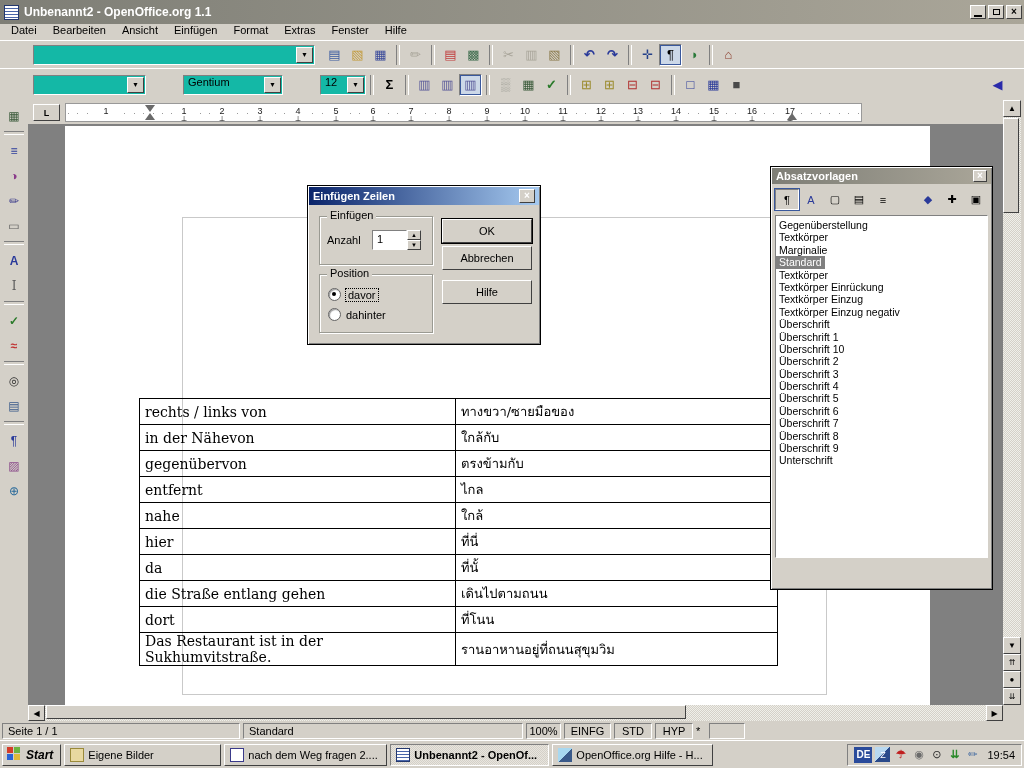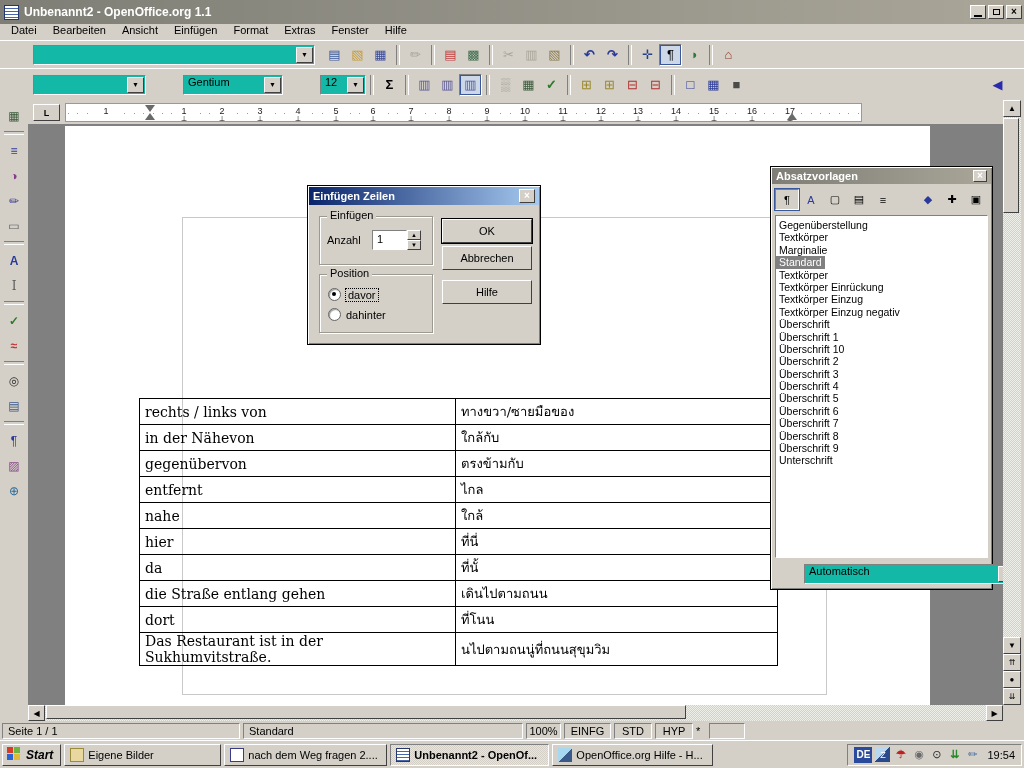--- a/index.html
+++ b/index.html
@@ -428,21 +428,21 @@
       <tr>
             <td class="td-de">die Straße entlang gehen</td>
             <td class="td-th">เดินไปตามถนน</td>
           </tr>
       <tr>
             <td class="td-de">dort</td>
             <td class="td-th">ที่โนน</td>
           </tr>
       <tr>
             <td class="td-de">Das Restaurant ist in der Sukhumvitstraße.</td>
-            <td class="td-th">นไปตามถนนู่ที่ถนนสุขุมวิม</td>
+            <td class="td-th">รานอาหานอยู่ที่ถนนสุขุมวิม</td>
           </tr>
     </tbody>
       </table>
   </div>
 
   <div class="abs dlg">
     <div class="dtb">
       <span>Einfügen Zeilen</span>
       <span class="winbtn raised">
           <span>×</span>
@@ -528,26 +528,20 @@
       <div class="sitem">Überschrift 2</div>
       <div class="sitem">Überschrift 3</div>
       <div class="sitem">Überschrift 4</div>
       <div class="sitem">Überschrift 5</div>
       <div class="sitem">Überschrift 6</div>
       <div class="sitem">Überschrift 7</div>
       <div class="sitem">Überschrift 8</div>
       <div class="sitem">Überschrift 9</div>
       <div class="sitem">Unterschrift</div>
     </div>
-    <span class="combo styfilter">
-      <span class="cv">Automatisch</span>
-      <span class="ddbtn">
-          <span>▼</span>
-        </span>
-    </span>
   </div>
 
   <div class="abs vscroll">
     <span class="sbtn raised">
         <span>▲</span>
       </span>
     <span class="vtrack">
         <span class="vthumb raised"></span>
       </span>
     <span class="sbtn raised">

